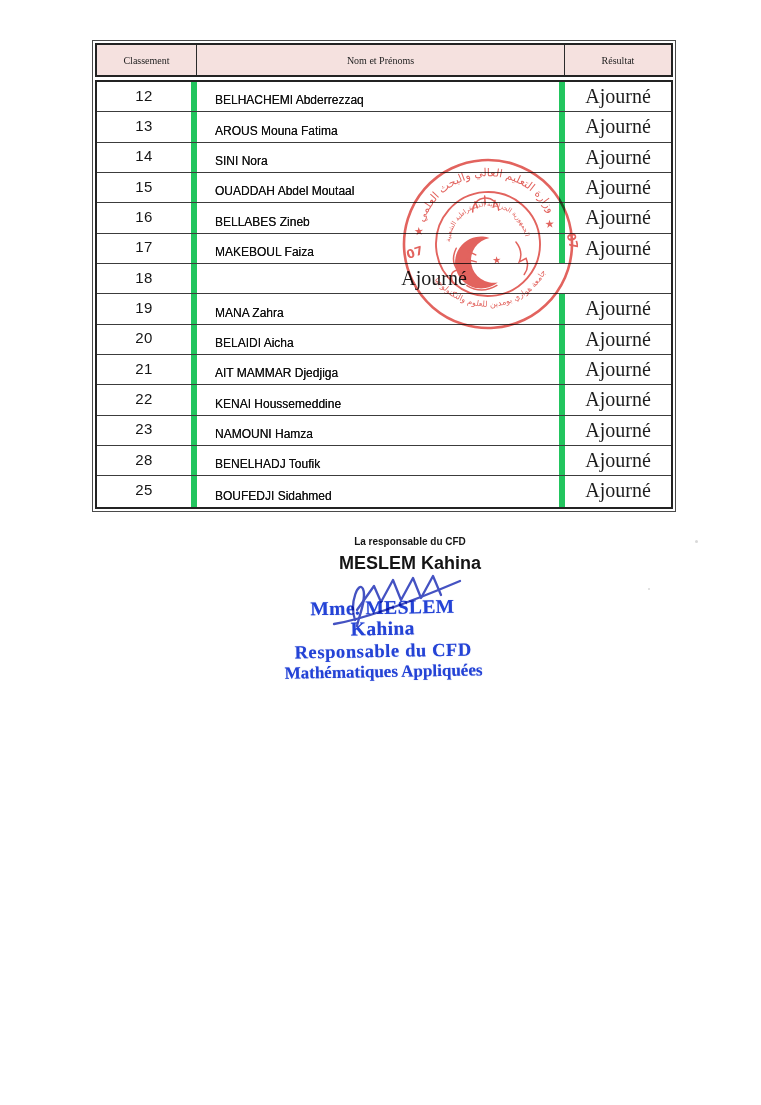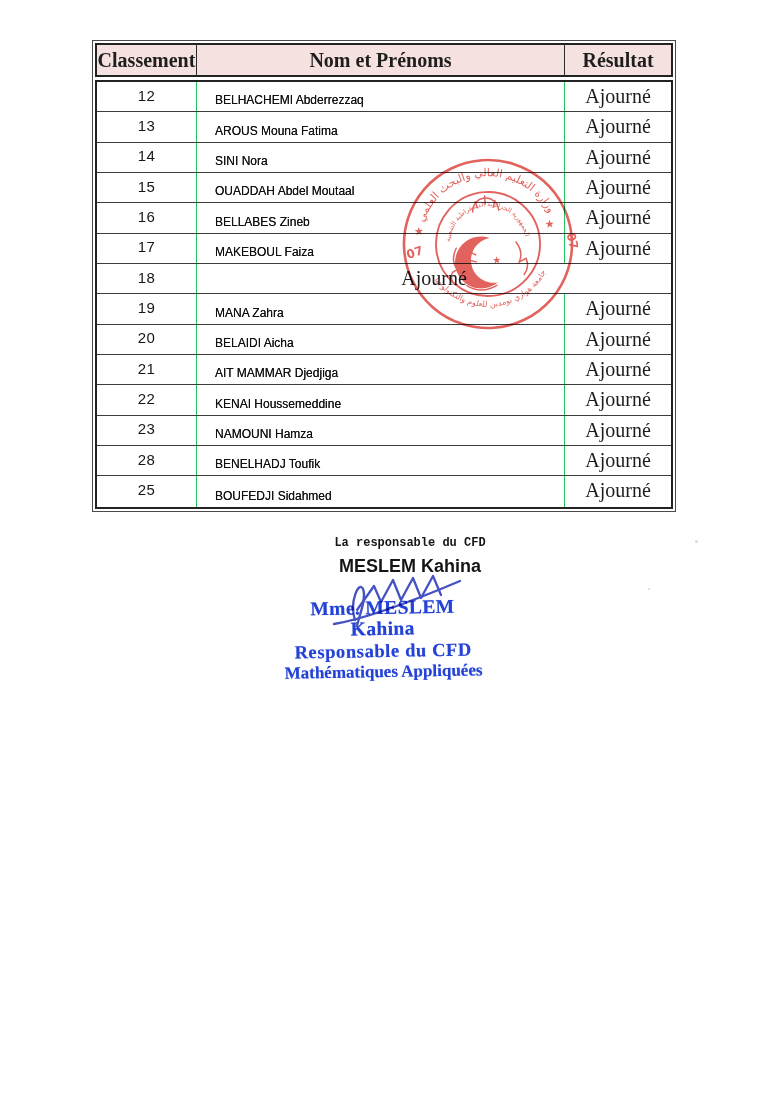--- a/index.html
+++ b/index.html
@@ -5,46 +5,46 @@
   html,body{margin:0;padding:0;background:#e8e8e8;}
   .page{position:relative;width:761px;height:1105px;background:#ffffff;overflow:hidden;
         font-family:"Liberation Sans",sans-serif;color:#1b1b1b;}
 
   
   .table-wrap{position:absolute;left:92px;top:40px;width:584px;box-sizing:border-box;
               border:1px solid #4a4a4a;padding:2px;background:#fff;}
   .thead{display:flex;box-sizing:border-box;border:2px solid #232323;background:#f5e1df;
          height:34px;margin-bottom:3px;}
   .thead .hcell{display:flex;align-items:center;justify-content:center;box-sizing:border-box;
-         font-family:"Liberation Serif",serif;font-weight:bold;font-size:20px;color:#1e1e1e;
+         font-family:"Liberation Serif",serif;font-weight:normal;font-size:10px;color:#1e1e1e;
          border-right:1px solid #2b2b2b;}
   .thead .hcell:last-child{border-right:none;}
   .tbody{box-sizing:border-box;border:2px solid #232323;background:transparent;}
   .trow{display:flex;height:30.33px;border-bottom:1px solid #3c3c3c;box-sizing:border-box;}
   .trow:last-child{border-bottom:none;}
-  .cell{box-sizing:border-box;border-right:1px solid #22c55e;display:flex;}
+  .cell{box-sizing:border-box;border-right:6px solid #22c55e;display:flex;}
   .cell:last-child{border-right:none;}
   .col-rank{width:100px;flex:0 0 100px;}
   .col-name{width:368px;flex:0 0 368px;}
   .col-result{flex:1 1 auto;}
   .cell.rank{align-items:center;justify-content:center;font-size:15px;padding-bottom:3px;
              letter-spacing:.3px;color:#161616;}
   .cell.name{align-items:flex-end;padding:0 4px 4px 18px;font-size:12px;color:#111;
              text-shadow:0 0 .4px #222;white-space:nowrap;overflow:hidden;}
   .cell.result{align-items:flex-start;justify-content:center;padding-top:3px;
                font-family:"Liberation Serif",serif;font-size:20px;color:#1c1c1c;}
 
   
   .red-stamp{position:absolute;left:398px;top:154px;width:180px;height:180px;
              mix-blend-mode:multiply;opacity:.88;pointer-events:none;}
 
   
   .sig-block{position:absolute;left:295px;top:536px;width:230px;text-align:center;
              font-weight:bold;color:#151515;}
-  .sig-block .l1{font-size:12px;font-family:Liberation Mono, monospace;}
+  .sig-block .l1{font-size:10px;}
   .sig-block .l2{font-size:18px;margin-top:6px;}
 
   
   .handwriting{position:absolute;left:328px;top:568px;width:150px;height:66px;
                mix-blend-mode:multiply;pointer-events:none;}
   .blue-stamp{position:absolute;left:278px;top:597px;width:210px;text-align:center;
               font-family:"Liberation Serif",serif;font-weight:bold;color:#2443d6;
               transform:rotate(-1deg);mix-blend-mode:multiply;
               text-shadow:0 0 .8px rgba(36,67,214,.55);}
   .blue-stamp .b1{font-size:19.5px;letter-spacing:.4px;line-height:1.1;}

